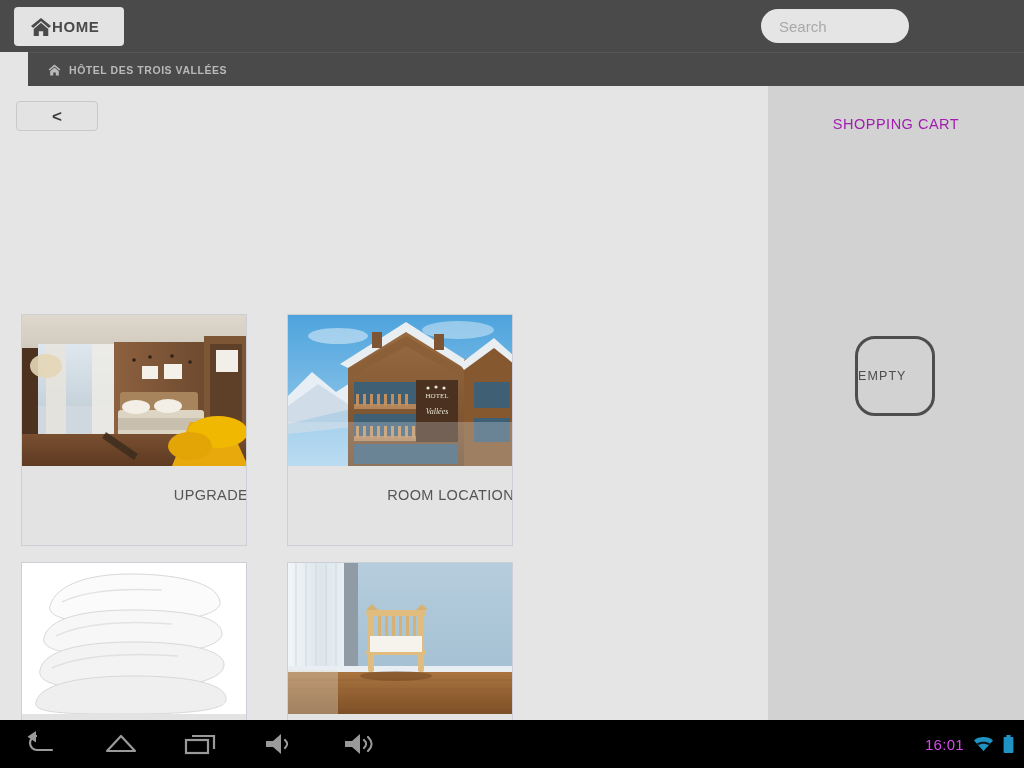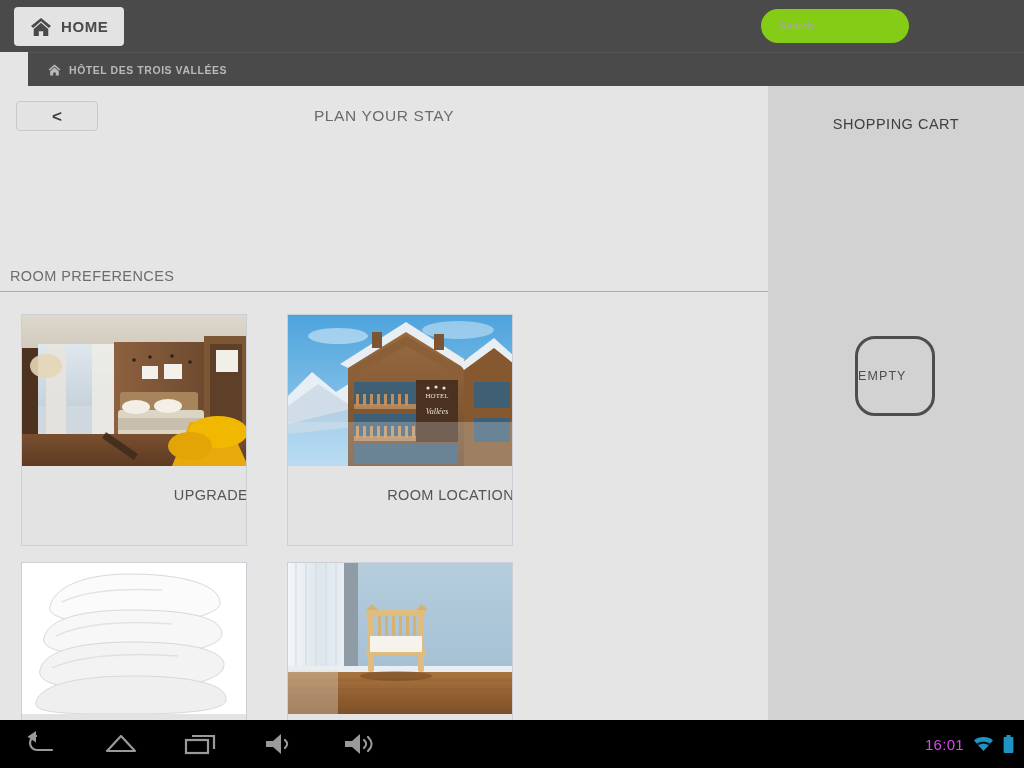--- a/index.html
+++ b/index.html
@@ -12,31 +12,31 @@
   #app { position:relative; width:1024px; height:768px; }
 
   
   .topbar {
     position:absolute; left:0; top:0; width:1024px; height:52px;
     background:#4a4a4a;
   }
   .home-btn {
     position:absolute; left:14px; top:7px; width:110px; height:39px;
     background:#e3e3e3; border-radius:4px;
-    display:flex; align-items:center; gap:9px; padding-left:16px;
+    display:flex; align-items:center; padding-left:16px;
     cursor:pointer;
   }
   .home-ico { width:22px; height:20px; display:block; }
   .home-label {
     font-size:15px; font-weight:bold; color:#4a4a4a; letter-spacing:.6px;
   }
   .search-box {
     position:absolute; left:761px; top:9px; width:148px; height:34px;
-    background:#84cc16; border-radius:18px; border:none; outline:none;
-    padding:0 18px; font-size:11px; color:#555;
+    background:#e5e5e5; border-radius:18px; border:none; outline:none;
+    padding:0 18px; font-size:15px; color:#555;
     font-family:"Liberation Sans", sans-serif;
   }
   .search-box::placeholder { color:#a8a8a8; }
   .weather {
     position:absolute; left:923px; top:6px; width:94px; height:41px;
     background:#e3e3e3; border-radius:4px;
     display:flex; align-items:center; justify-content:center; gap:7px;
     cursor:pointer;
   }
   .weather-ico { width:26px; height:24px; display:block; }
@@ -109,21 +109,21 @@
   }
   .card-title { font-size:14.5px; color:#555; letter-spacing:.35px; }
 
   
   .cart {
     position:absolute; left:768px; top:86px; width:256px; height:634px;
     background:#d2d2d2;
   }
   .cart-title {
     position:absolute; left:0; top:30px; width:256px; text-align:center;
-    font-size:14.5px; color:#404040; letter-spacing:.5px;
+    font-size:14.5px; color:#a21caf; letter-spacing:.5px;
   }
   .empty-badge {
     position:absolute; left:855px; top:336px; width:80px; height:80px;
     border:3px solid #4d4d4d; border-radius:20px;
     display:flex; align-items:center; justify-content:flex-start; cursor:pointer;
   }
   .empty-text {
     font-size:12.5px; color:#4d4d4d; letter-spacing:1.1px; font-weight:500;
   }
 
@@ -186,23 +186,21 @@
       <path d="M14.4 0.8 H21.2 V18 H14.4 V15.6 H18.9 V3.2 H14.4 Z" fill="#b9b9b9"></path>
     </svg>
   </div>
 
   <div class="main">
 
     <div class="back-btn">
       <span class="back-chevron">&lt;</span>
     </div>
 
-    <div class="page-title">PLAN YOUR STAY</div>
-
-    <div class="section-head">ROOM PREFERENCES</div>
+
 
     <div class="grid">
 
       <div class="card">
         <div class="card-img">
           <svg viewBox="0 0 226 152" preserveAspectRatio="none">
             <defs>
               <linearGradient id="u-ceil" x1="0" y1="0" x2="0" y2="1">
                 <stop offset="0" stop-color="#ded8cd"></stop>
                   <stop offset="1" stop-color="#cfc7ba"></stop>

